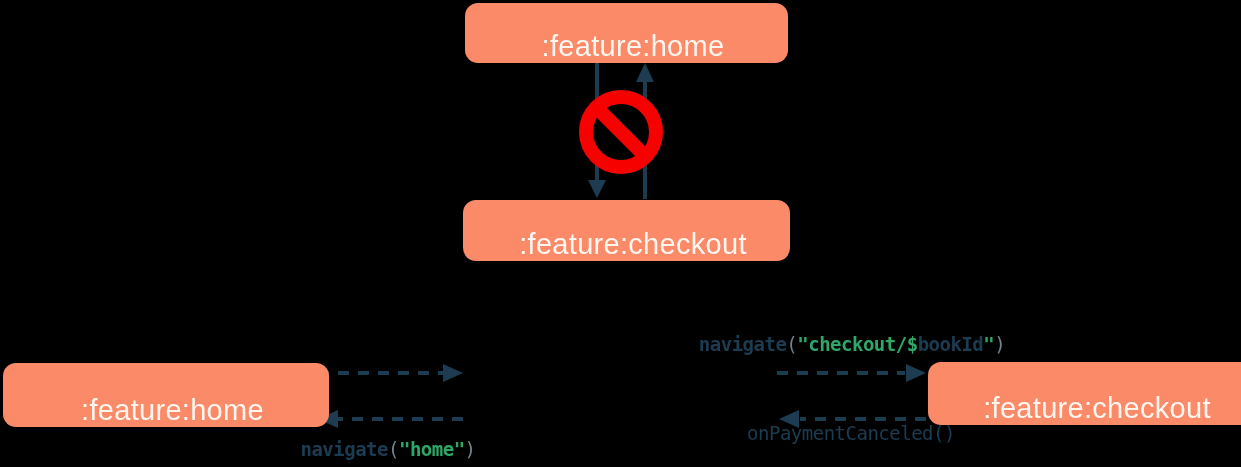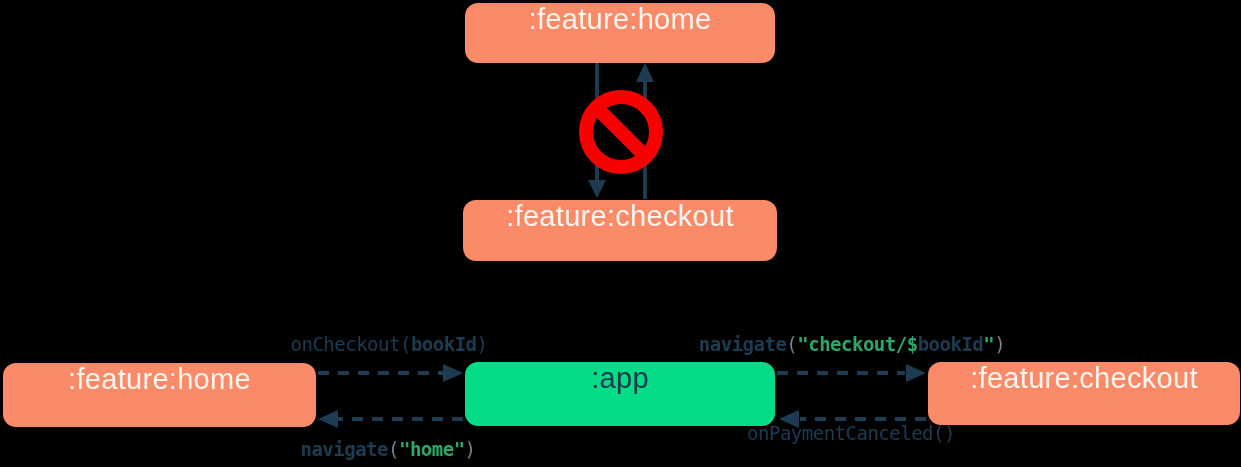--- a/index.html
+++ b/index.html
@@ -9,24 +9,25 @@
     position:relative;
     overflow:hidden;
     font-family:"Liberation Sans", sans-serif;
   }
   .stage { position:absolute; inset:0; width:1241px; height:467px; }
   svg.overlay { position:absolute; left:0; top:0; width:1241px; height:467px; }
 
   .node {
     position:absolute;
     border-radius:13px;
-    display:flex; align-items:flex-start; justify-content:center;
+    display:flex; align-items:flex-end; justify-content:center;
     font-size:29px;
     letter-spacing:0.3px;
     white-space:nowrap;
+    padding-left:13px;
   }
   .node.coral { background:#FA8A68; color:#FFF6F0; }
   .node.green { background:#04DC87; color:#17384E; }
 
   .code-label {
     position:absolute;
     transform:translateX(-50%);
     font-family:"DejaVu Sans Mono", monospace;
     font-size:19px;
     line-height:22px;
@@ -86,31 +87,25 @@
   </div>
 
   <div class="node coral" style="left:463px; top:200px; width:314px; height:61px;">
     <span>:feature:checkout</span>
   </div>
 
   <div class="node coral" style="left:3px; top:363px; width:313px; height:64px;">
     <span>:feature:home</span>
   </div>
 
-  <div class="node green" style="left:465px; top:362px; width:310px; height:64px;">
-    <span>:app</span>
-  </div>
 
   <div class="node coral" style="left:928px; top:362px; width:312px; height:63px;">
     <span>:feature:checkout</span>
   </div>
 
-  <div class="code-label" style="left:389px; top:333px;">
-    <span class="tok-navy">onCheckout(</span><span class="tok-navy-b">bookId</span><span class="tok-navy">)</span>
-  </div>
 
   <div class="code-label" style="left:852px; top:333px;">
     <span class="tok-navy-b">navigate</span><span class="tok-gray">(</span><span class="tok-green-b">"checkout/$</span><span class="tok-navy-b">bookId</span><span class="tok-green-b">"</span><span class="tok-gray">)</span>
   </div>
 
   <div class="code-label" style="left:388px; top:438px;">
     <span class="tok-navy-b">navigate</span><span class="tok-gray">(</span><span class="tok-green-b">"home"</span><span class="tok-gray">)</span>
   </div>
 
   <div class="code-label" style="left:851px; top:422px;">

